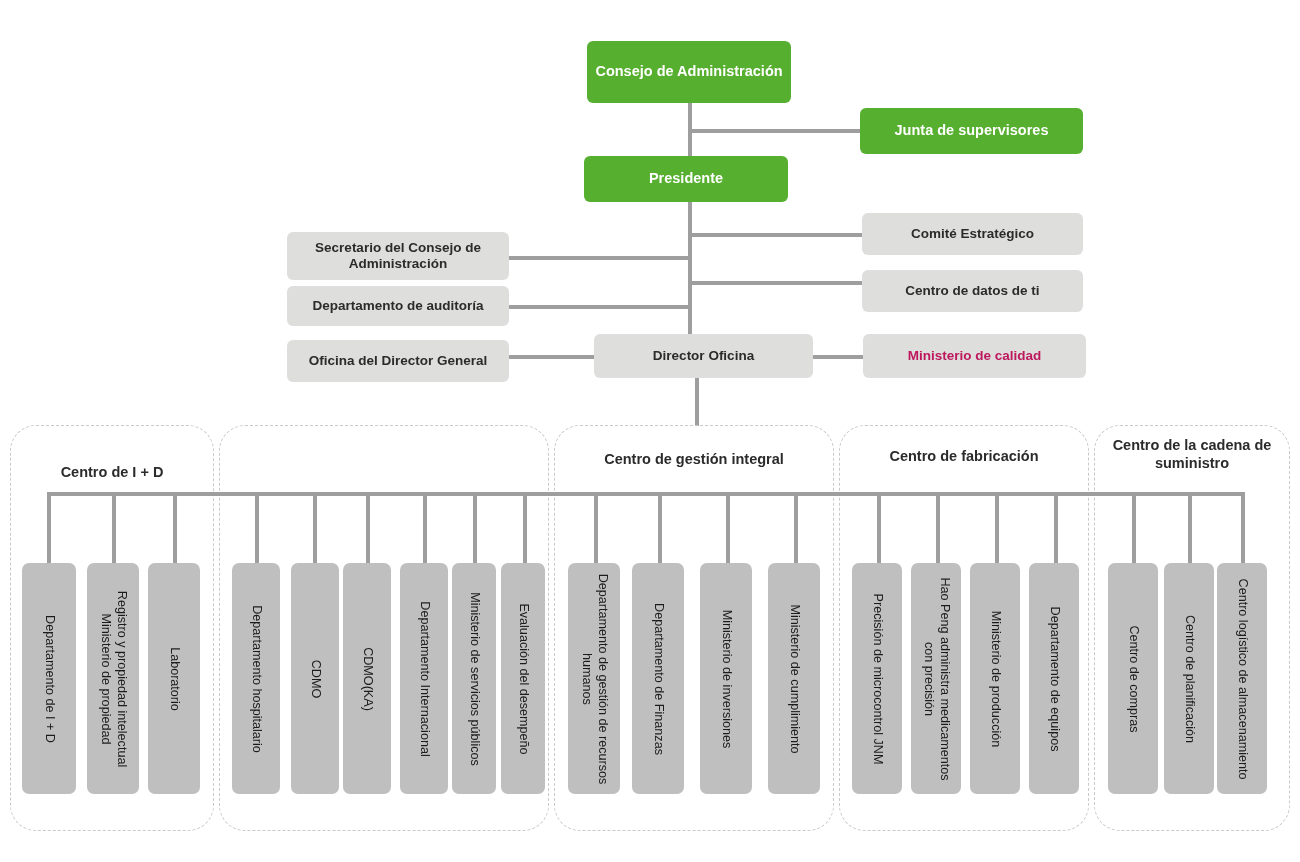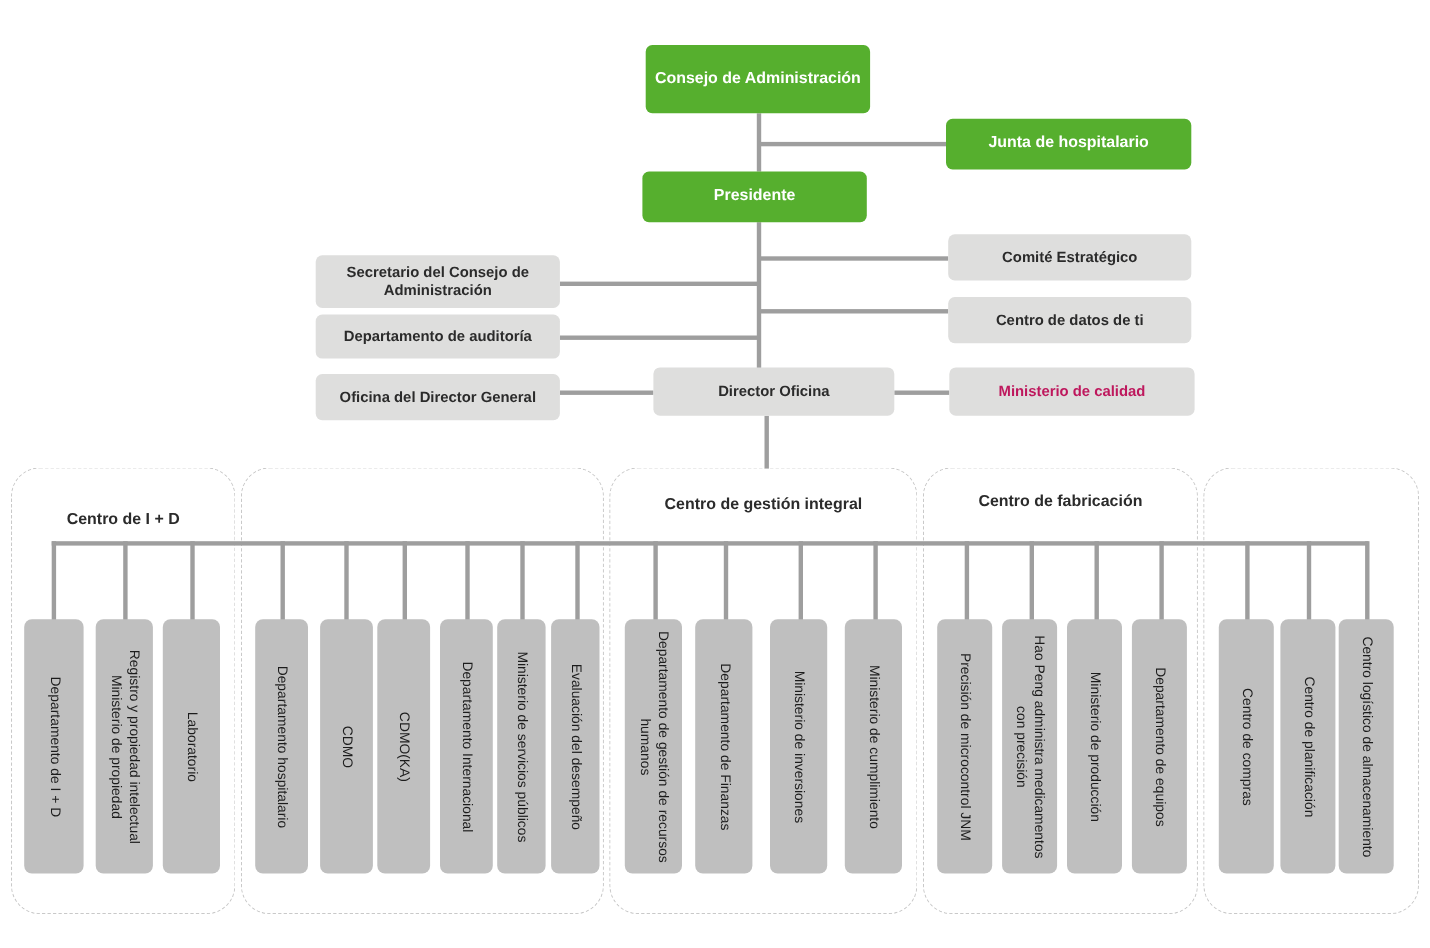--- a/index.html
+++ b/index.html
@@ -121,21 +121,21 @@
   <div class="line h" style="left:509px; top:355px; width:85px;"></div>
   <div class="line h" style="left:813px; top:355px; width:50px;"></div>
 
   <div class="line v" style="left:695px; top:378px; height:48px;"></div>
 
   <div class="node green" style="left:587px; top:41px; width:204px; height:62px;">
     <span>Consejo de Administración</span>
   </div>
 
   <div class="node green" style="left:860px; top:108px; width:223px; height:46px;">
-    <span>Junta de hospitalario</span>
+    <span>Junta de supervisores</span>
   </div>
 
   <div class="node green" style="left:584px; top:156px; width:204px; height:46px;">
     <span>Presidente</span>
   </div>
 
   <div class="node grey" style="left:287px; top:232px; width:222px; height:48px;">
     <span>Secretario del Consejo de Administración</span>
   </div>
 
@@ -170,20 +170,23 @@
   <div class="group" style="left:1094px; top:425px; width:196px; height:406px;"></div>
 
   <div class="group-title" style="left:12px; top:463px; width:200px;">
     <span>Centro de I + D</span>
   </div>
   <div class="group-title" style="left:556px; top:450px; width:276px;">
     <span>Centro de gestión integral</span>
   </div>
   <div class="group-title" style="left:841px; top:447px; width:246px;">
     <span>Centro de fabricación</span>
+  </div>
+  <div class="group-title" style="left:1096px; top:436px; width:192px;">
+    <span>Centro de la cadena de suministro</span>
   </div>
 
   <div class="line h" style="left:47px; top:492px; width:1197px;"></div>
 
   <div class="line v" style="left:47px; top:492px; height:72px;"></div>
   <div class="line v" style="left:112px; top:492px; height:72px;"></div>
   <div class="line v" style="left:173px; top:492px; height:72px;"></div>
 
   <div class="line v" style="left:255px; top:492px; height:72px;"></div>
   <div class="line v" style="left:313px; top:492px; height:72px;"></div>

